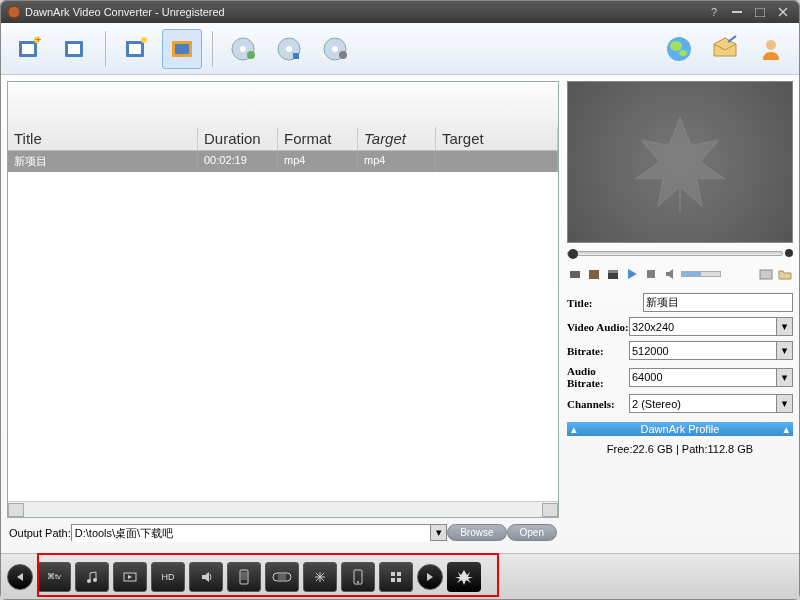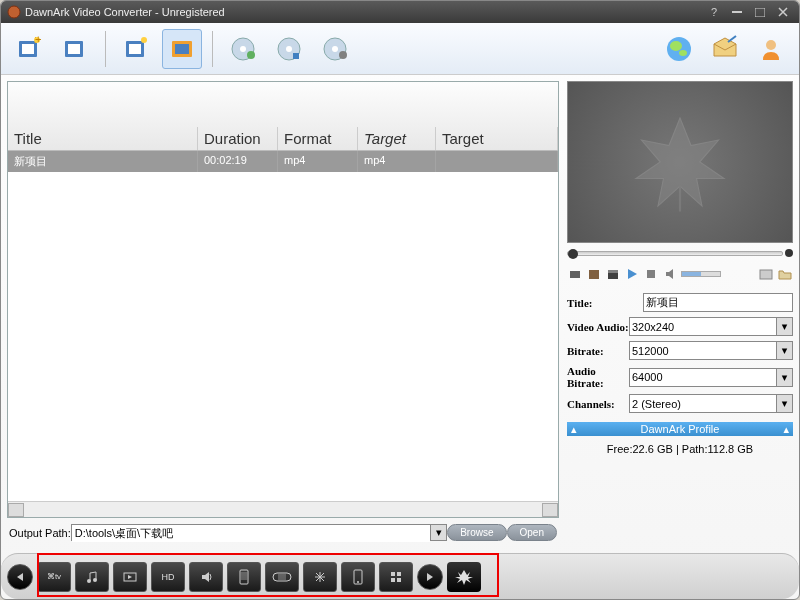--- a/index.html
+++ b/index.html
@@ -39,21 +39,21 @@
 .pcontrols { display: flex; gap: 3px; padding: 3px 0; align-items: center; }
 .pbtn { width: 16px; height: 16px; cursor: pointer; display: flex; align-items: center; justify-content: center; }
 .vol { width: 40px; height: 6px; background: linear-gradient(90deg, #8ab4e0 0%, #8ab4e0 50%, #ddd 50%); border: 1px solid #aaa; }
 .props { padding-top: 4px; }
 .prop { display: flex; align-items: center; margin-bottom: 5px; }
 .prop label { width: 76px; font-weight: bold; font-size: 11px; font-family: Liberation Serif, serif; }
 .prop input, .prop select { flex: 1; height: 19px; border: 1px solid #888; font-size: 11px; padding: 0 2px; background: #fff; }
 .advbar { background: linear-gradient(#5ab0f0, #3a90d0); color: #fff; text-align: center; font-size: 11px; padding: 1px; cursor: pointer; position: relative; }
 .advbar .ch { position: absolute; left: 4px; top: 1px; } .advbar .ch2 { position: absolute; right: 4px; top: 1px; }
 .disk { text-align: center; font-size: 11px; padding: 3px 0; }
-.bottom { height: 46px; background: linear-gradient(#e8e8e8, #d0d0d0); border-top: 1px solid #bbb; display: flex; align-items: center; padding: 0 6px; gap: 4px; border-radius: 17px; }
+.bottom { height: 46px; background: linear-gradient(#e8e8e8, #d0d0d0); border-top: 1px solid #bbb; display: flex; align-items: center; padding: 0 6px; gap: 4px; }
 .cir { width: 26px; height: 26px; border-radius: 50%; background: linear-gradient(#333, #000); border: 1px solid #555; cursor: pointer; display: flex; align-items: center; justify-content: center; color: #ccc; }
 .devbtn { width: 34px; height: 30px; border-radius: 3px; background: linear-gradient(#4a4a4a, #1a1a1a); border: 1px solid #555; cursor: pointer; display: flex; align-items: center; justify-content: center; color: #ccc; font-size: 10px; }
 .format-disp { flex: 1; max-width: 170px; height: 26px; margin-left: auto; background: linear-gradient(#ddd, #bbb); border: 1px solid #999; border-radius: 4px; display: flex; align-items: center; padding: 0 6px; font-size: 10px; color: #444; }
 .convert { width: 34px; height: 30px; border-radius: 4px; background: linear-gradient(#333, #000); cursor: pointer; display: flex; align-items: center; justify-content: center; }
 .device-highlight { position: absolute; border: 2px solid #e00; pointer-events: none; }
 .bottom-wrap { position: relative; }
 svg { display: block; }
 .dd { width: 16px; background: #ddd; border-left: 1px solid #888; display: flex; align-items: center; justify-content: center; }
 </style>
 </head>

